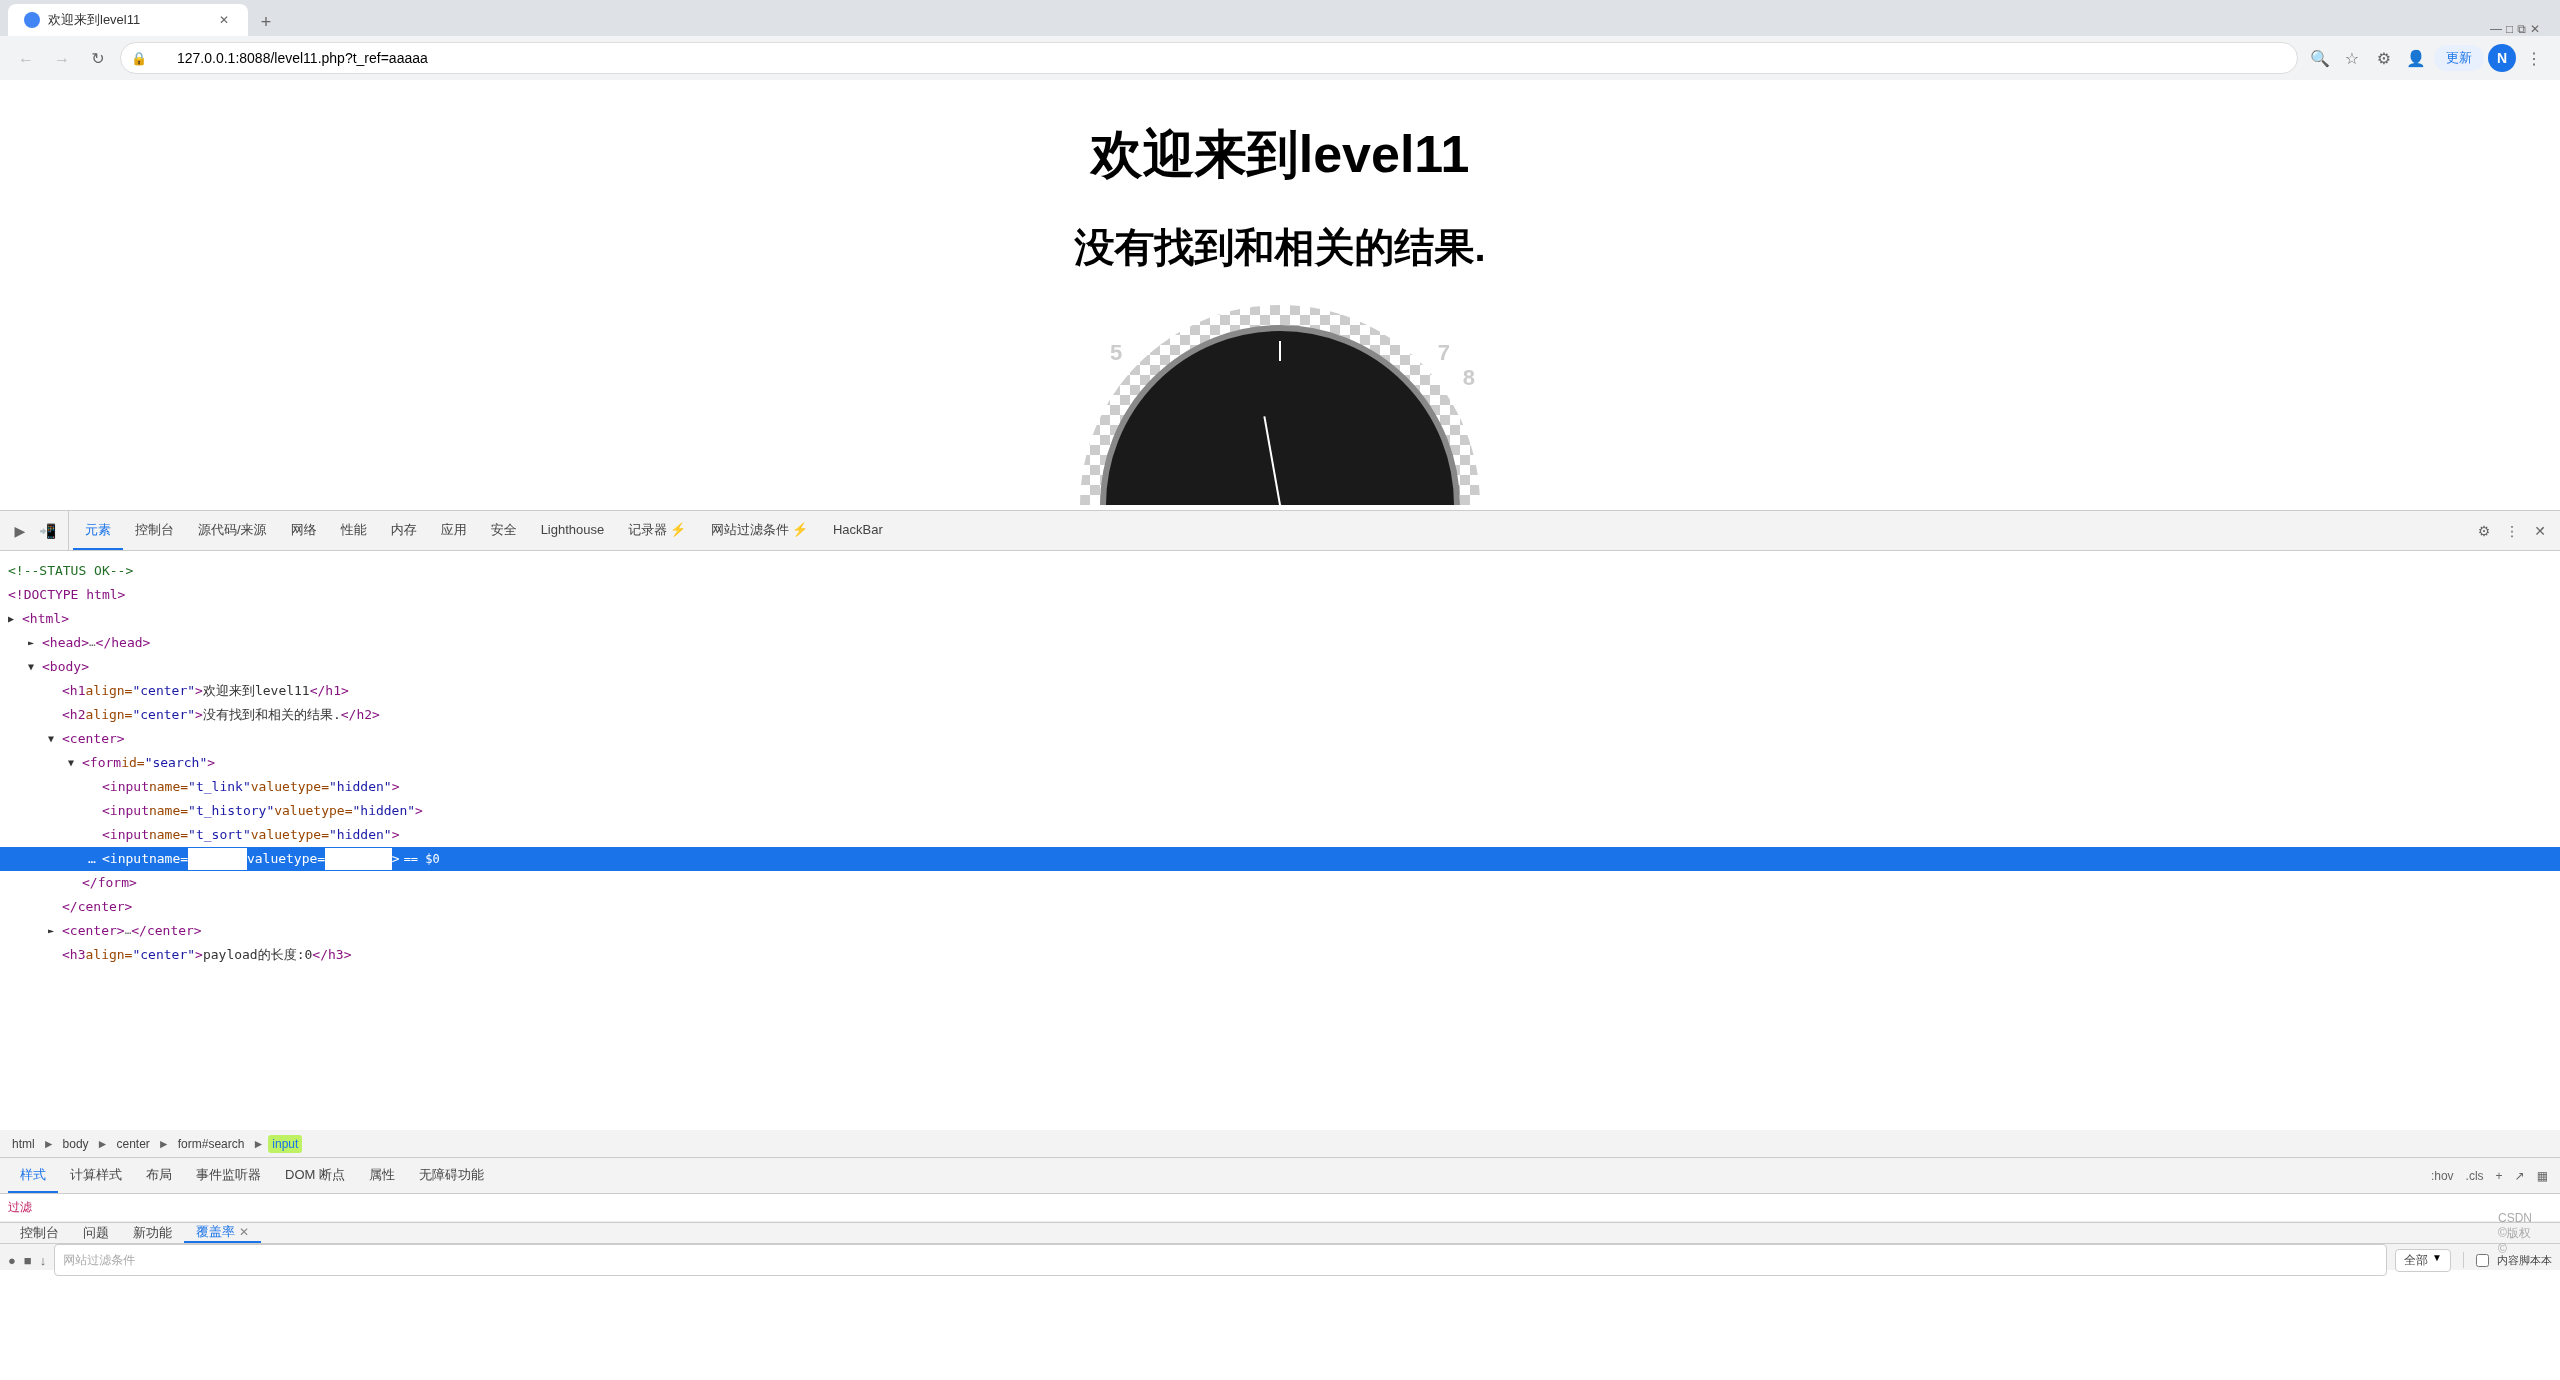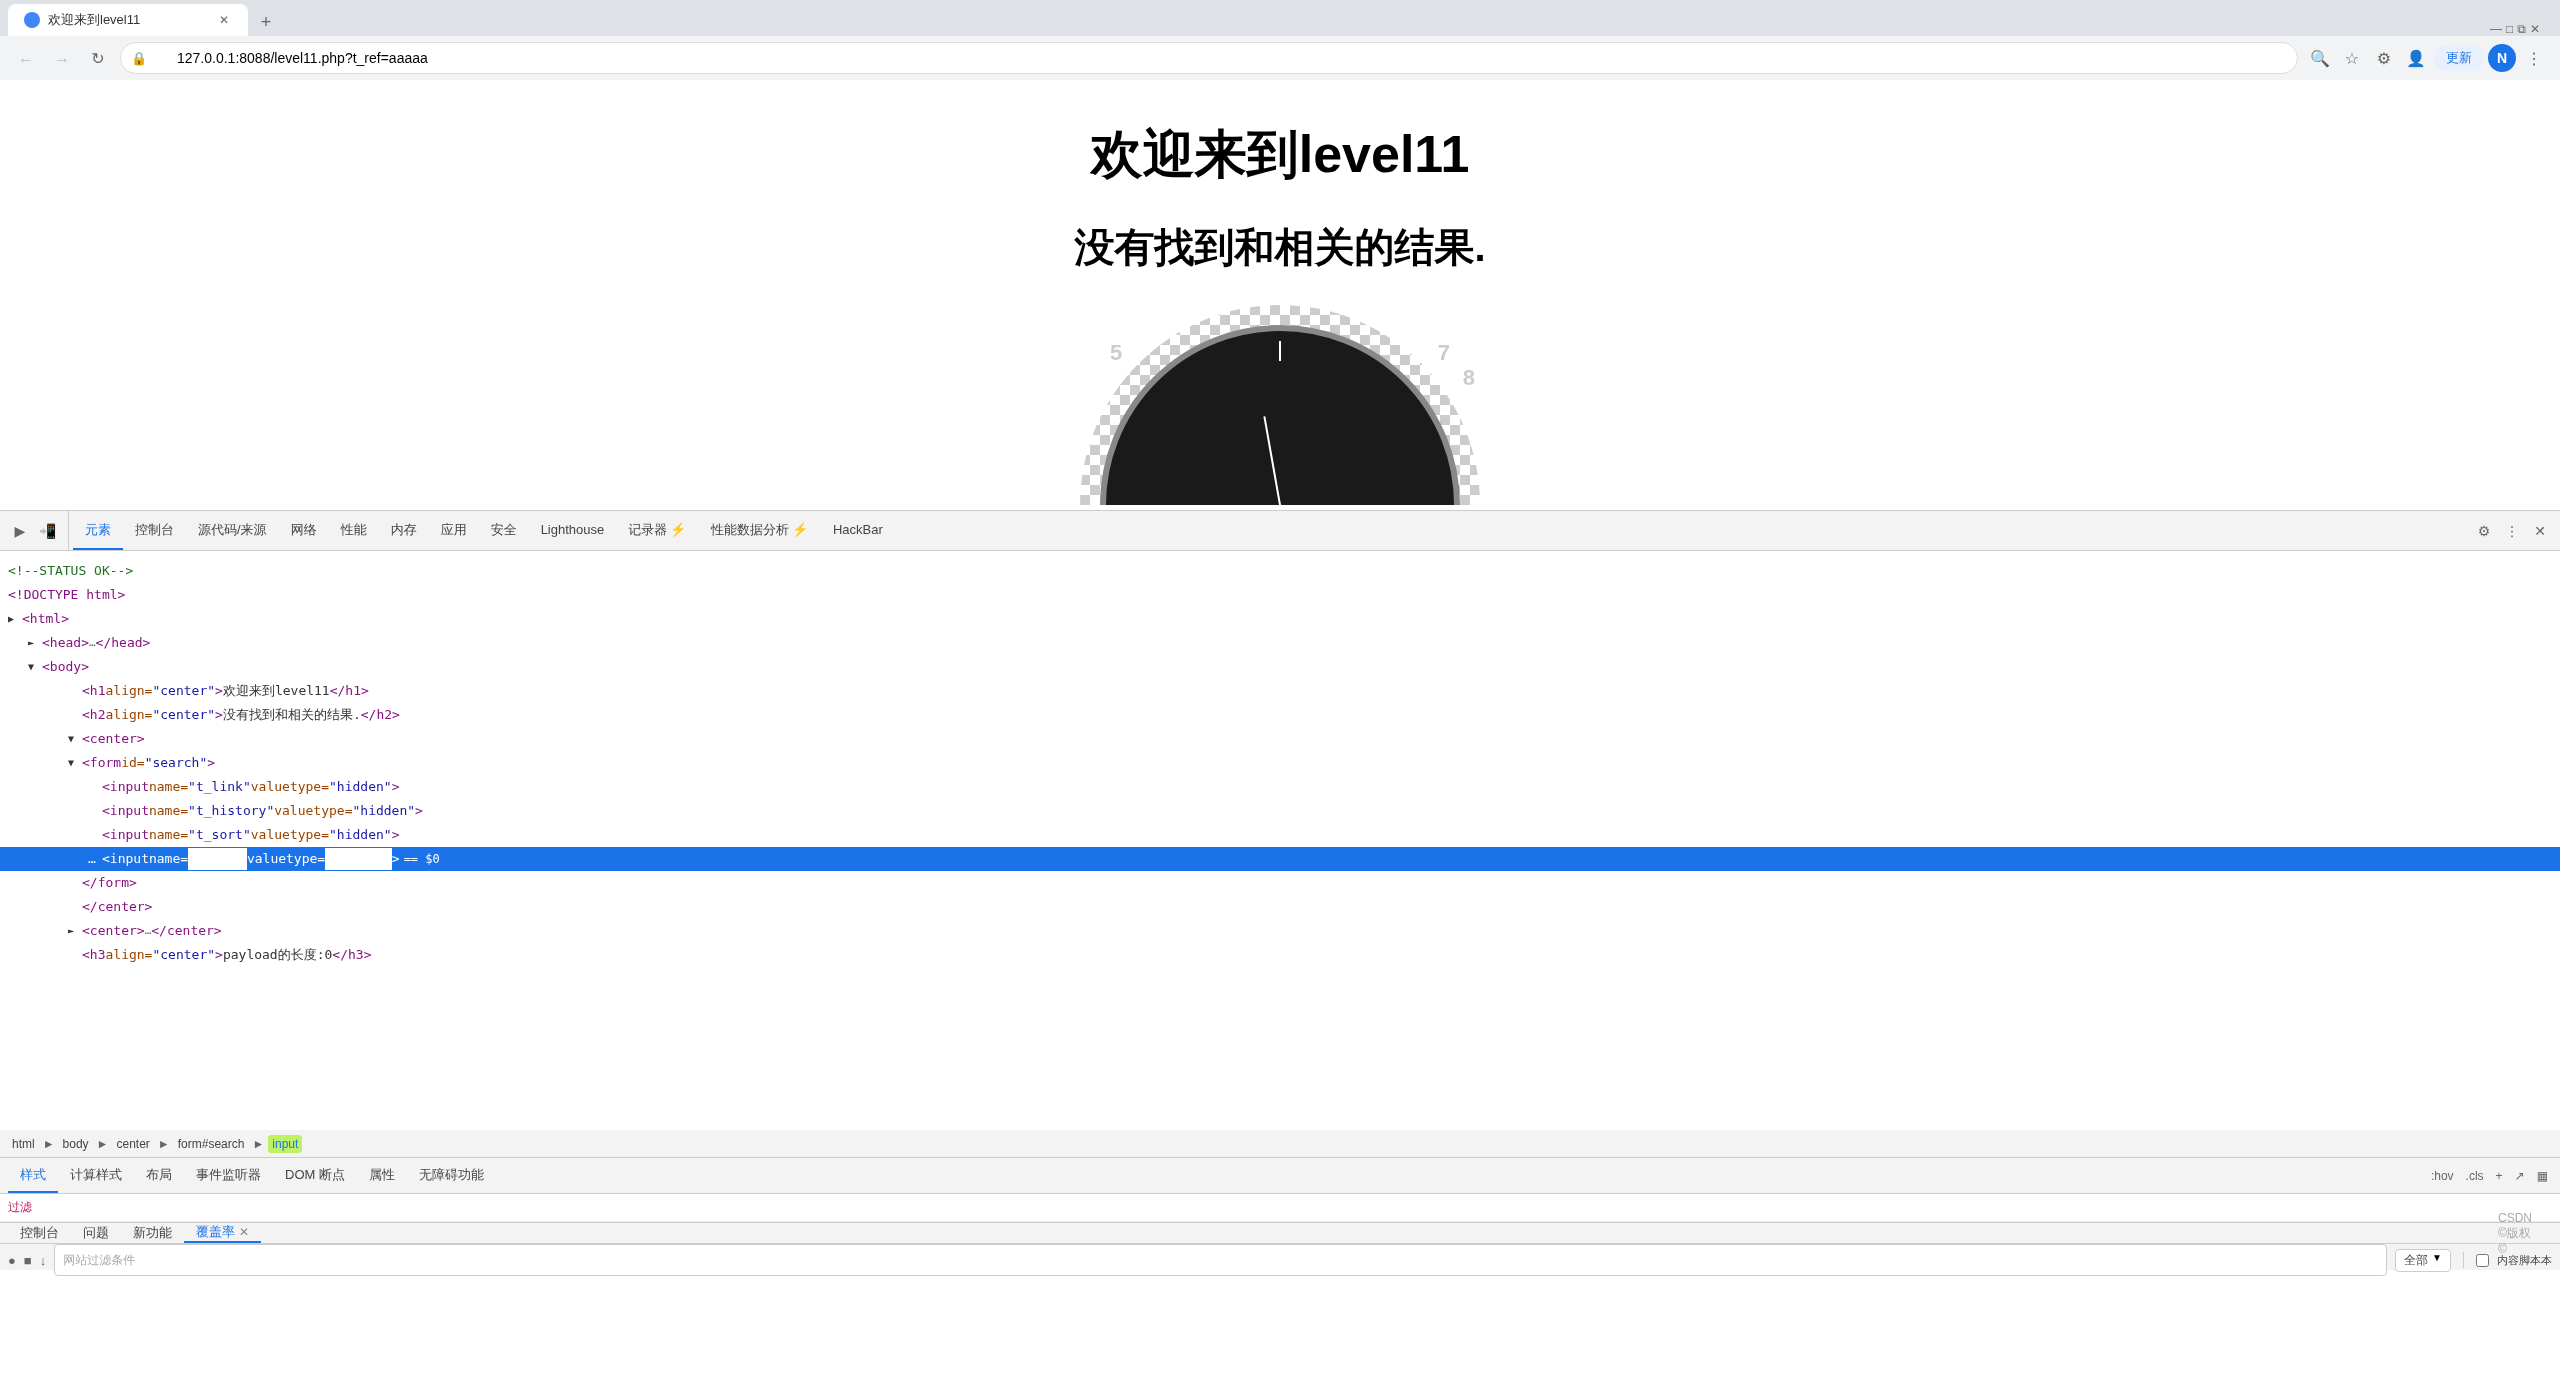--- a/index.html
+++ b/index.html
@@ -307,21 +307,21 @@
       background: #1a73e8;
       color: #fff;
     }
 
     .dom-line.highlighted * {
       color: #fff !important;
     }
 
     .indent-0 { padding-left: 8px; }
     .indent-1 { padding-left: 28px; }
-    .indent-2 { padding-left: 68px; }
+    .indent-2 { padding-left: 48px; }
     .indent-3 { padding-left: 68px; }
     .indent-4 { padding-left: 88px; }
 
     .dom-triangle {
       display: inline-block;
       width: 14px;
       font-size: 10px;
       cursor: pointer;
     }
 
@@ -564,21 +564,21 @@
         <div class="devtools-tab active">元素</div>
         <div class="devtools-tab">控制台</div>
         <div class="devtools-tab">源代码/来源</div>
         <div class="devtools-tab">网络</div>
         <div class="devtools-tab">性能</div>
         <div class="devtools-tab">内存</div>
         <div class="devtools-tab">应用</div>
         <div class="devtools-tab">安全</div>
         <div class="devtools-tab">Lighthouse</div>
         <div class="devtools-tab">记录器 ⚡</div>
-        <div class="devtools-tab">性能数据分析 ⚡</div>
+        <div class="devtools-tab">网站过滤条件 ⚡</div>
         <div class="devtools-tab">HackBar</div>
       </div>
 
       <div class="devtools-tab-right">
         <div class="devtools-tab-icon">⚙</div>
         <div class="devtools-tab-icon">⋮</div>
         <div class="devtools-tab-icon">✕</div>
       </div>
     </div>
 

